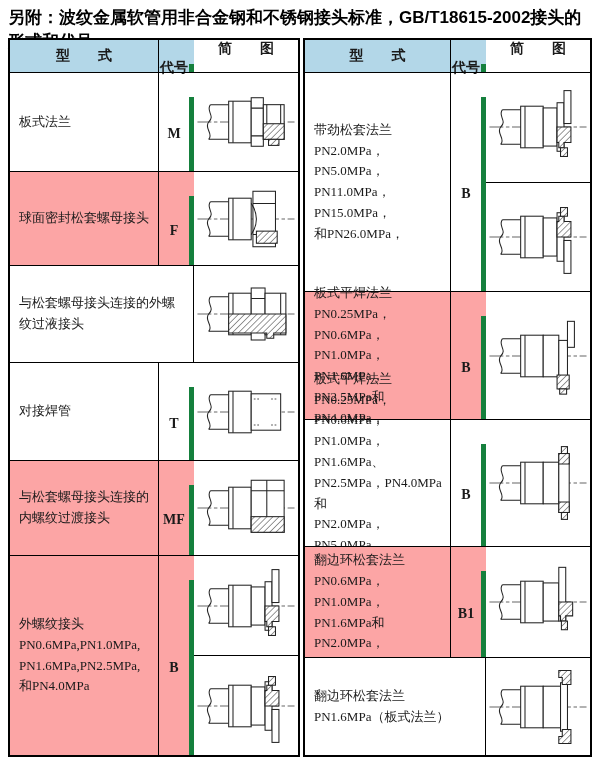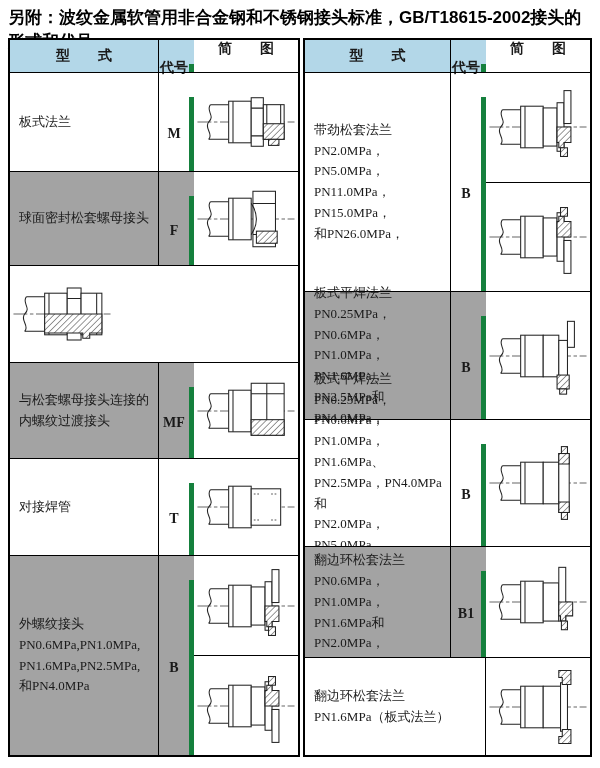--- a/index.html
+++ b/index.html
@@ -19,21 +19,21 @@
   }
   .tbl{
     border:2px solid #000;background:#fff;box-sizing:border-box;
     display:flex;flex-direction:column;
   }
   .tbl-left{width:292px;}
   .tbl-right{width:289px;}
   .row{display:flex;box-sizing:border-box;}
   .row + .row{border-top:1px solid #000;}
   .hd{background:#b3d7e8;}
-  .hl{background:#a3a3a3;}
+  .hl{background:#fca5a5;}
   .cell{box-sizing:border-box;display:flex;align-items:center;}
   .c-type{flex:1;border-right:1px solid #000;padding:4px 6px 4px 9px;
           font-size:13px;line-height:1.6;white-space:pre-line;}
   .c-code{width:35px;border-right:5px solid #15803d;justify-content:center;
           font-size:14px;font-weight:bold;margin-top:24px;}
   .c-diag{width:104px;flex-direction:column;align-items:stretch;padding:0;background:#fff;}
   .hd .cell{justify-content:center;font-size:14px;font-weight:bold;padding:0;}
   .diag-half{flex:1;display:flex;align-items:center;justify-content:center;box-sizing:border-box;}
   .diag-half + .diag-half{border-top:1px solid #000;}
   svg.diag{display:block;}
@@ -168,48 +168,49 @@
       <div class="cell c-diag">
           <div class="diag-half">
             <svg class="diag" width="112" height="86" viewBox="0 0 120 96">
               <use href="#d-f"></use>
             </svg>
           </div>
         </div>
     </div>
 
     <div class="row" style="height:98px">
+      <div class="cell c-type">与松套螺母接头连接的外螺纹过液接头</div>
       <div class="cell c-diag">
           <div class="diag-half">
             <svg class="diag" width="112" height="90" viewBox="0 0 120 96">
               <use href="#d-mm"></use>
+            </svg>
+          </div>
+        </div>
+    </div>
+
+    <div class="row" style="height:98px">
+      <div class="cell c-type">对接焊管</div>
+      <div class="cell c-code">T</div>
+      <div class="cell c-diag">
+          <div class="diag-half">
+            <svg class="diag" width="112" height="90" viewBox="0 0 120 96">
+              <use href="#d-t"></use>
             </svg>
           </div>
         </div>
     </div>
 
     <div class="row hl" style="height:96px">
       <div class="cell c-type">与松套螺母接头连接的内螺纹过渡接头</div>
       <div class="cell c-code">MF</div>
       <div class="cell c-diag">
           <div class="diag-half">
             <svg class="diag" width="112" height="88" viewBox="0 0 120 96">
               <use href="#d-mf"></use>
-            </svg>
-          </div>
-        </div>
-    </div>
-
-    <div class="row" style="height:98px">
-      <div class="cell c-type">对接焊管</div>
-      <div class="cell c-code">T</div>
-      <div class="cell c-diag">
-          <div class="diag-half">
-            <svg class="diag" width="112" height="90" viewBox="0 0 120 96">
-              <use href="#d-t"></use>
             </svg>
           </div>
         </div>
     </div>
 
     <div class="row hl" style="height:201px">
       <div class="cell c-type">外螺纹接头
 PN0.6MPa,PN1.0MPa,
 PN1.6MPa,PN2.5MPa,
 和PN4.0MPa</div>

